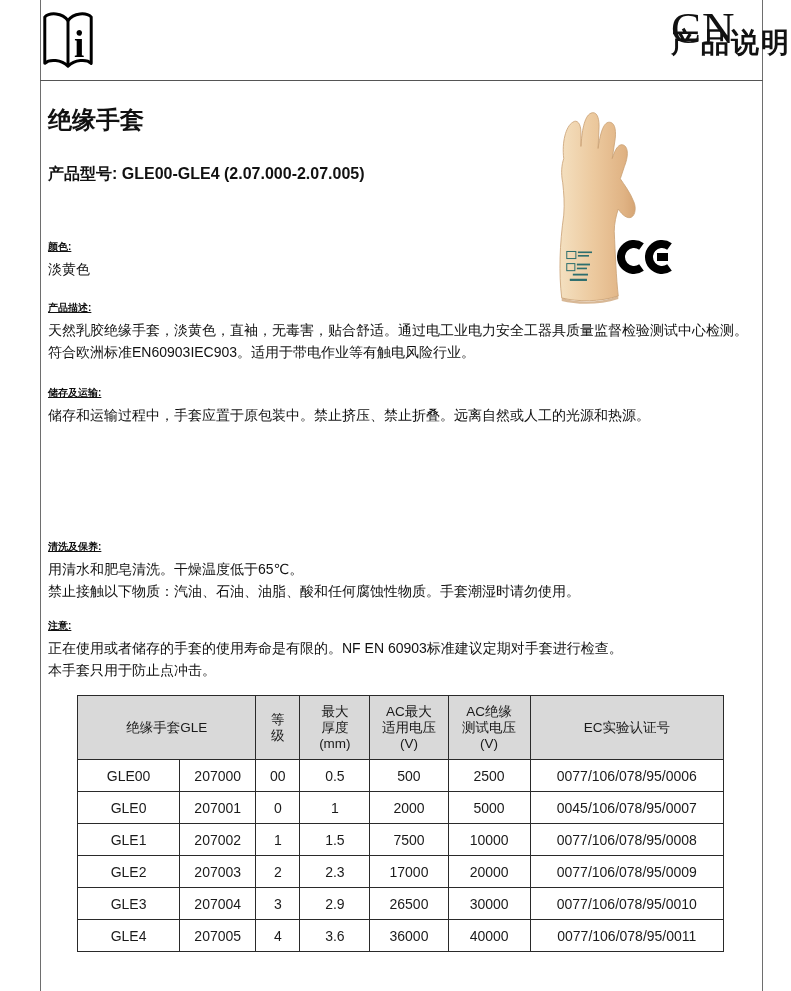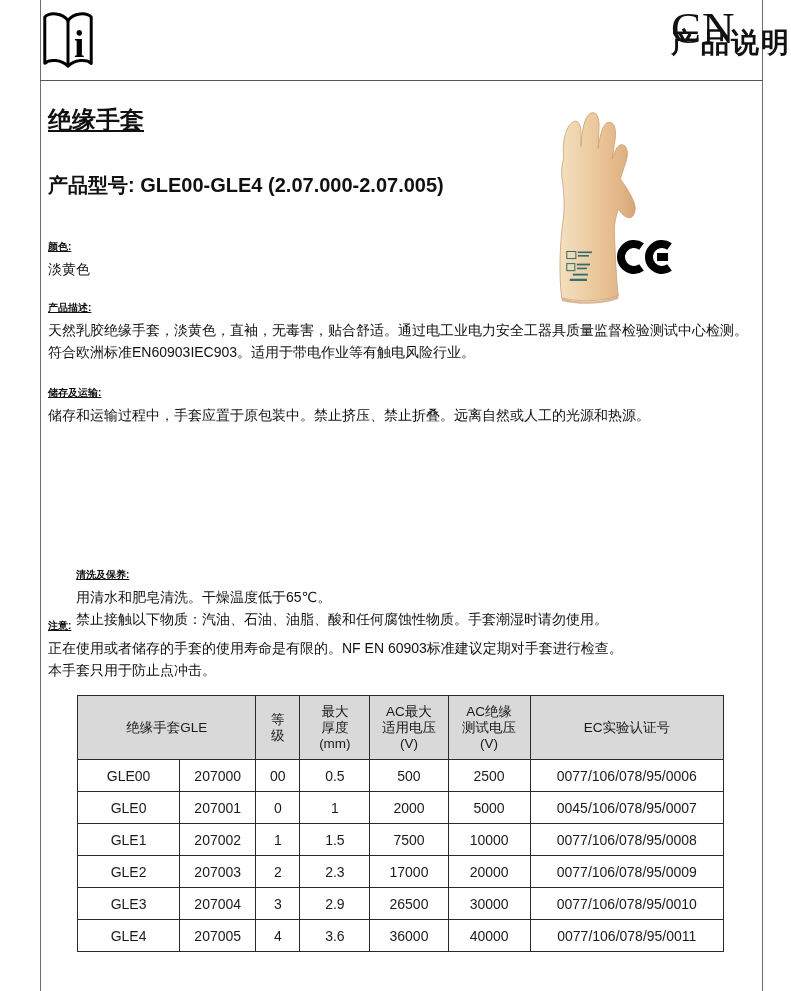--- a/index.html
+++ b/index.html
@@ -17,33 +17,33 @@
   .doc-title {
     position:absolute; left:0; right:0; top:24px; text-align:right;
     font-size:28px; font-weight:bold; letter-spacing:2px;
   }
   .lang-code {
     position:absolute; left:671px; top:2px;
     font-family:"Liberation Serif","DejaVu Serif",serif;
     font-size:45px; font-weight:normal; letter-spacing:1px;
   }
 
-  .product-name { position:absolute; left:48px; top:104px; font-size:24px; font-weight:bold;text-decoration:underline; }
-  .product-model { position:absolute; left:48px; top:172px; font-size:20px; font-weight:bold; }
+  .product-name { position:absolute; left:48px; top:104px; font-size:24px; font-weight:bold; }
+  .product-model { position:absolute; left:48px; top:164px; font-size:16px; font-weight:bold; }
 
   .glove-figure { position:absolute; left:539px; top:102px; }
   .ce-figure   { position:absolute; left:615px; top:238px; }
 
   .section { position:absolute; left:48px; width:710px; font-size:14px; line-height:22px; }
   .section-heading { font-weight:bold; text-decoration:underline; font-size:10px; }
   .sec-color    { top:236px; }
   .sec-desc     { top:297px; }
   .sec-storage  { top:382px; }
   .sec-before   { top:471px; }
-  .sec-clean    { top:564px;margin-left:28px; }
+  .sec-clean    { top:536px; }
   .sec-note     { top:615px; }
 
   table.spec {
     position:absolute; left:77px; top:695px;
     border-collapse:collapse; table-layout:fixed; width:647px;
     font-size:14px; color:#1a1a1a;
   }
   table.spec th, table.spec td {
     border:1px solid #2a2a2a; text-align:center; vertical-align:middle;
     padding:0 2px; overflow:hidden;

